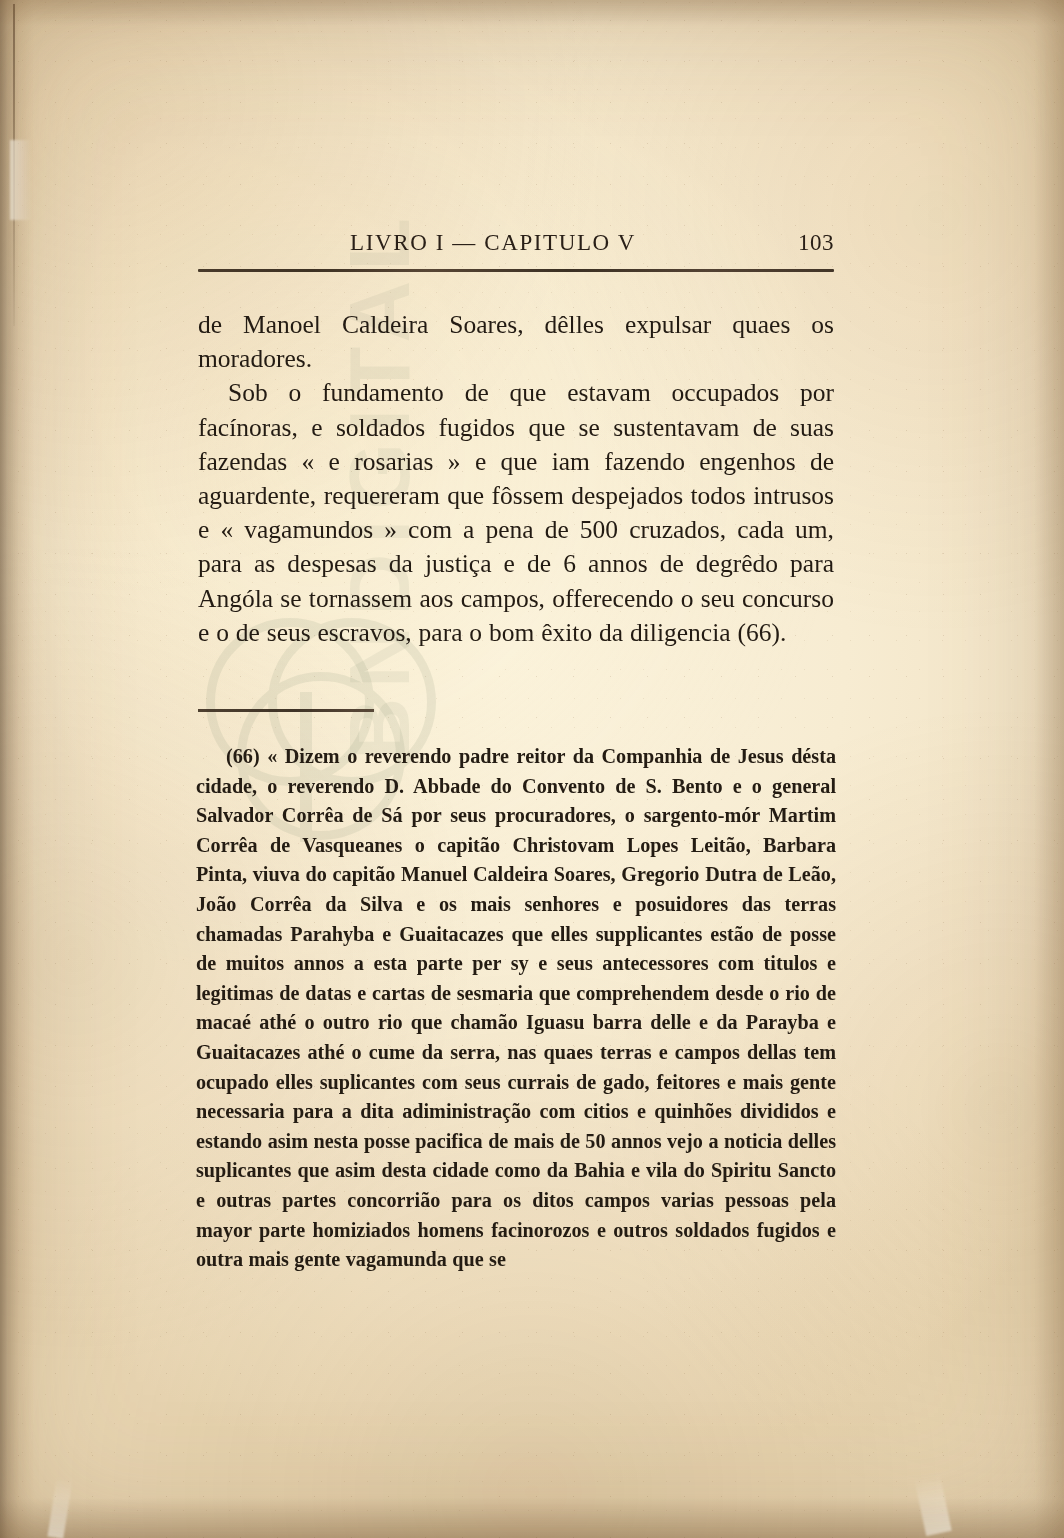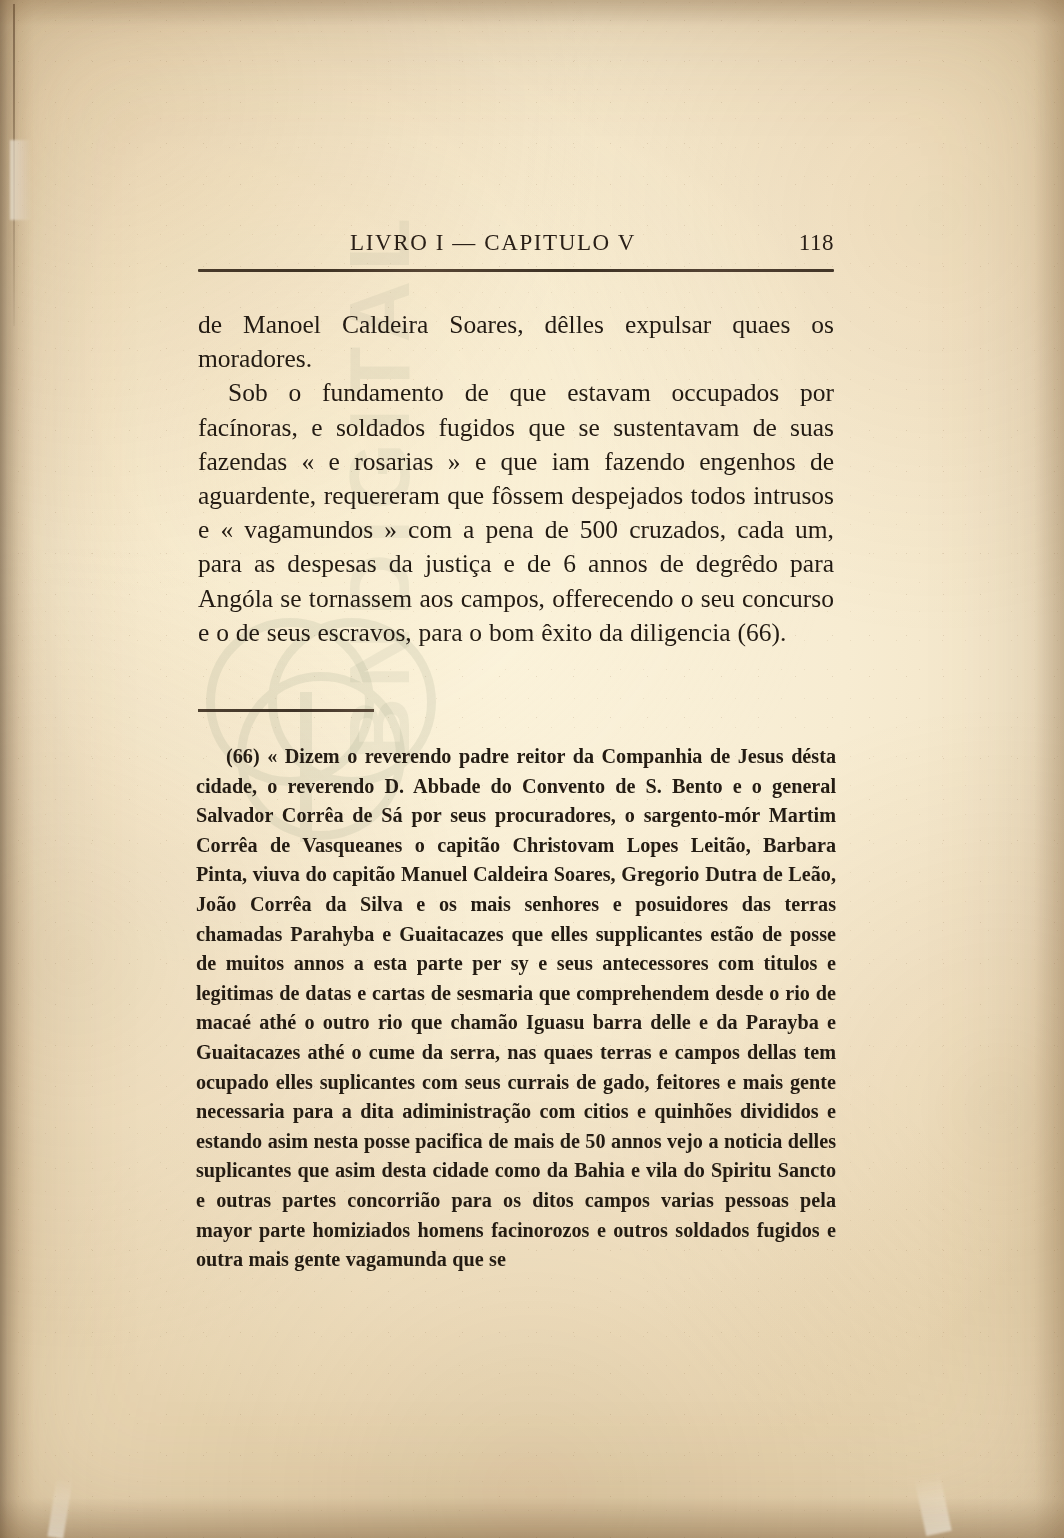--- a/index.html
+++ b/index.html
@@ -244,21 +244,21 @@
     <div class="ring wm-r2"></div>
     <div class="ring wm-r3"></div>
     <div class="wm-bar"></div>
   </div>
   <div class="watermark-text">BNDIGITAL</div>
 
   <div class="content">
 
     <div class="running-head">
       <div class="rh-title ink">LIVRO I — CAPITULO V</div>
-      <div class="rh-folio ink">118</div>
+      <div class="rh-folio ink">103</div>
     </div>
 
     <div class="head-rule"></div>
 
     <div class="body-block">
       <p class="first ink">de Manoel Caldeira Soares, dêlles expulsar quaes os moradores.</p>
       <p class="indent ink">Sob o fundamento de que estavam occupados por facínoras, e soldados fugidos que se sustentavam de suas fazendas « e rosarias » e que iam fazendo engenhos de aguardente, requereram que fôssem despejados todos intrusos e « vagamundos » com a pena de 500 cruzados, cada um, para as despesas da justiça e de 6 annos de degrêdo para Angóla se tornassem aos campos, offerecendo o seu concurso e o de seus escravos, para o bom êxito da diligencia (66).</p>
     </div>
 
     <div class="fn-rule"></div>

